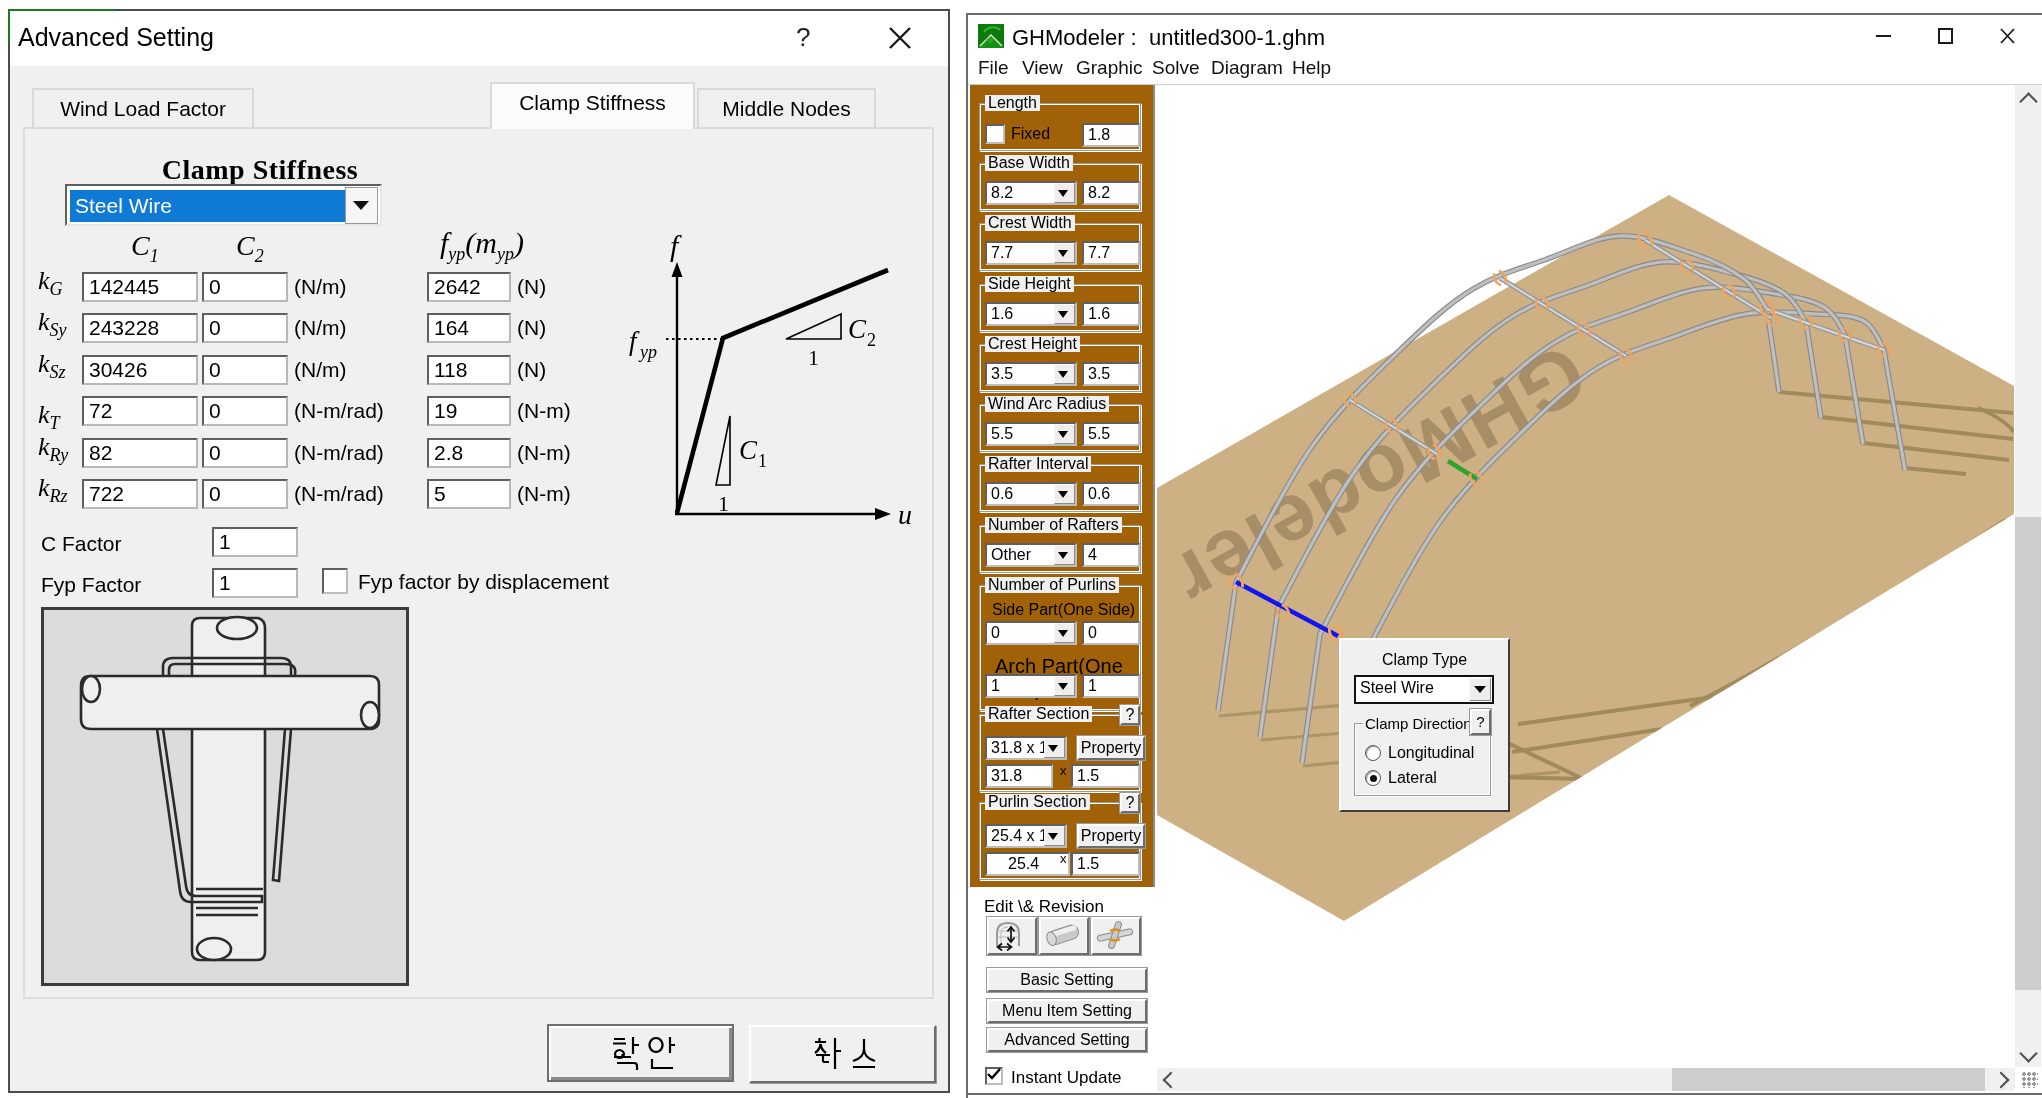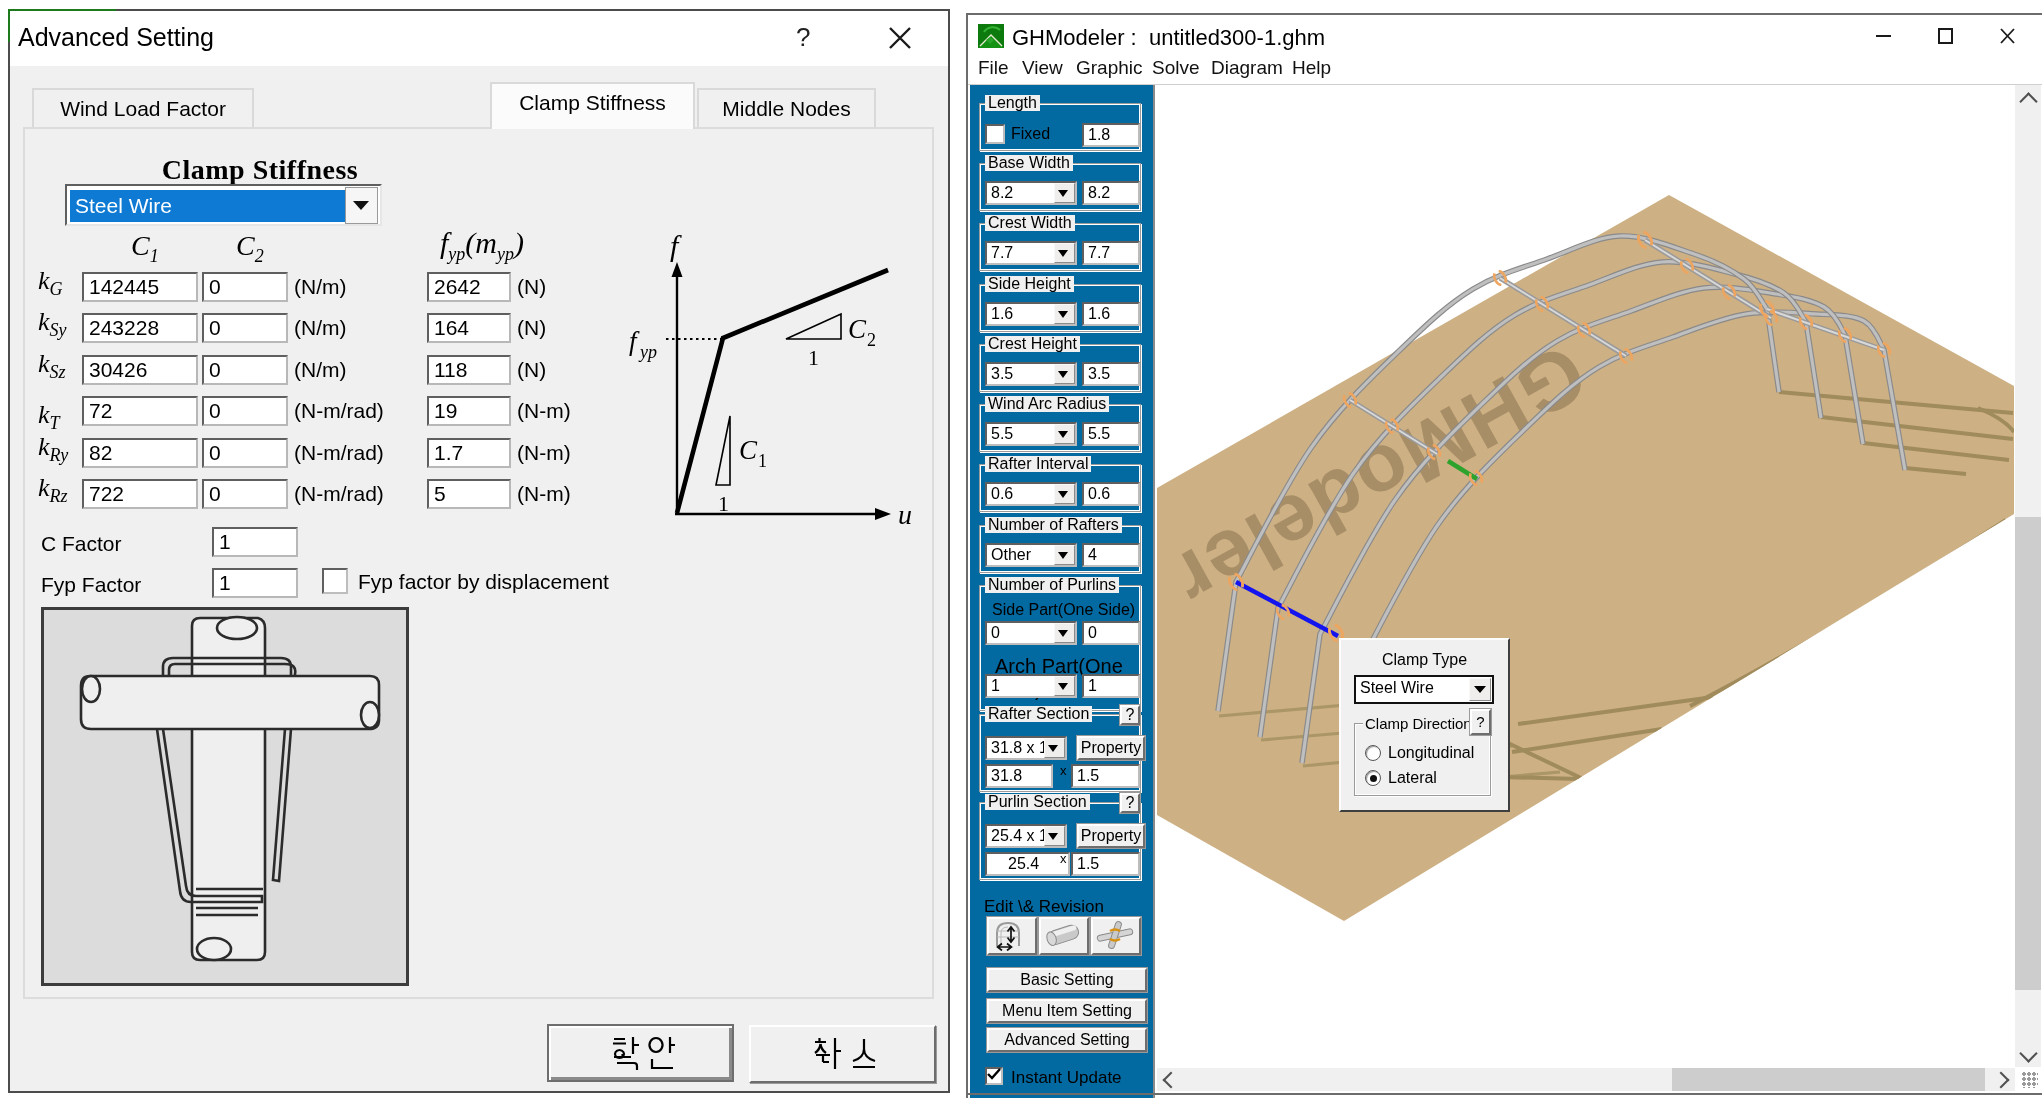--- a/index.html
+++ b/index.html
@@ -14,21 +14,21 @@
   .unit{position:absolute;font-size:21px;color:#000;white-space:nowrap;}
   .klab{position:absolute;font-family:"Liberation Serif",serif;font-style:italic;
         font-size:26px;color:#000;}
   .klab sub{font-size:18px;line-height:0;}
   .tab{position:absolute;top:77px;height:37px;background:#f0f0f0;
        border:2px solid #d9d9d9;border-bottom:none;font-size:21px;color:#000;
        text-align:center;line-height:37px;white-space:nowrap;}
   #win{position:absolute;left:966px;top:13px;width:1076px;height:1085px;background:#fff;
        border-left:2px solid #6c6c6c;border-top:2px solid #6c6c6c;}
   .menuitem{position:absolute;top:0;font-size:19px;color:#111;}
-  #panel{position:absolute;left:2px;top:70px;width:183px;height:1013px;background:#0369a1;
+  #panel{position:absolute;left:2px;top:70px;width:183px;height:802px;background:#a16207;
          border-right:2px solid #8a8a8a;}
   .pg{position:absolute;left:9px;width:160px;border:1px solid #9a9a9a;
       box-shadow:inset 0 0 0 1px #ffffff, 1px 1px 0 #ffffff;}
   .pglab{position:absolute;top:-9px;left:5px;background:#f0f0f0;padding:0 3px;
          font-size:16px;line-height:16px;white-space:nowrap;}
   .combo{position:absolute;background:#fff;border-style:solid;border-width:2px;
          border-color:#5f5f5f #bdbdbd #bdbdbd #5f5f5f;}
   .combo .txt{position:absolute;left:4px;top:1px;font-size:16px;color:#000;white-space:nowrap;
               overflow:hidden;width:100%;}
   .combo .btn{position:absolute;right:0;top:0;bottom:0;width:19px;background:#efeeec;
@@ -97,21 +97,21 @@
   <div class="klab" style="left:28px;top:389px;">k<sub>T</sub></div>
   <div class="din" style="left:72px;top:385px;width:107px;height:26px;">72</div>
   <div class="din" style="left:192px;top:385px;width:77px;height:26px;">0</div>
   <div class="unit" style="left:284px;top:388px;">(N-m/rad)</div>
   <div class="din" style="left:417px;top:385px;width:75px;height:26px;">19</div>
   <div class="unit" style="left:507px;top:388px;">(N-m)</div>
   <div class="klab" style="left:28px;top:421px;">k<sub>Ry</sub></div>
   <div class="din" style="left:72px;top:427px;width:107px;height:26px;">82</div>
   <div class="din" style="left:192px;top:427px;width:77px;height:26px;">0</div>
   <div class="unit" style="left:284px;top:430px;">(N-m/rad)</div>
-  <div class="din" style="left:417px;top:427px;width:75px;height:26px;">1.7</div>
+  <div class="din" style="left:417px;top:427px;width:75px;height:26px;">2.8</div>
   <div class="unit" style="left:507px;top:430px;">(N-m)</div>
   <div class="klab" style="left:28px;top:462px;">k<sub>Rz</sub></div>
   <div class="din" style="left:72px;top:468px;width:107px;height:26px;">722</div>
   <div class="din" style="left:192px;top:468px;width:77px;height:26px;">0</div>
   <div class="unit" style="left:284px;top:471px;">(N-m/rad)</div>
   <div class="din" style="left:417px;top:468px;width:75px;height:26px;">5</div>
   <div class="unit" style="left:507px;top:471px;">(N-m)</div>
 
   <div class="unit" style="left:31px;top:521px;">C Factor</div>
   <div class="din" style="left:202px;top:516px;width:77px;height:26px;">1</div>

